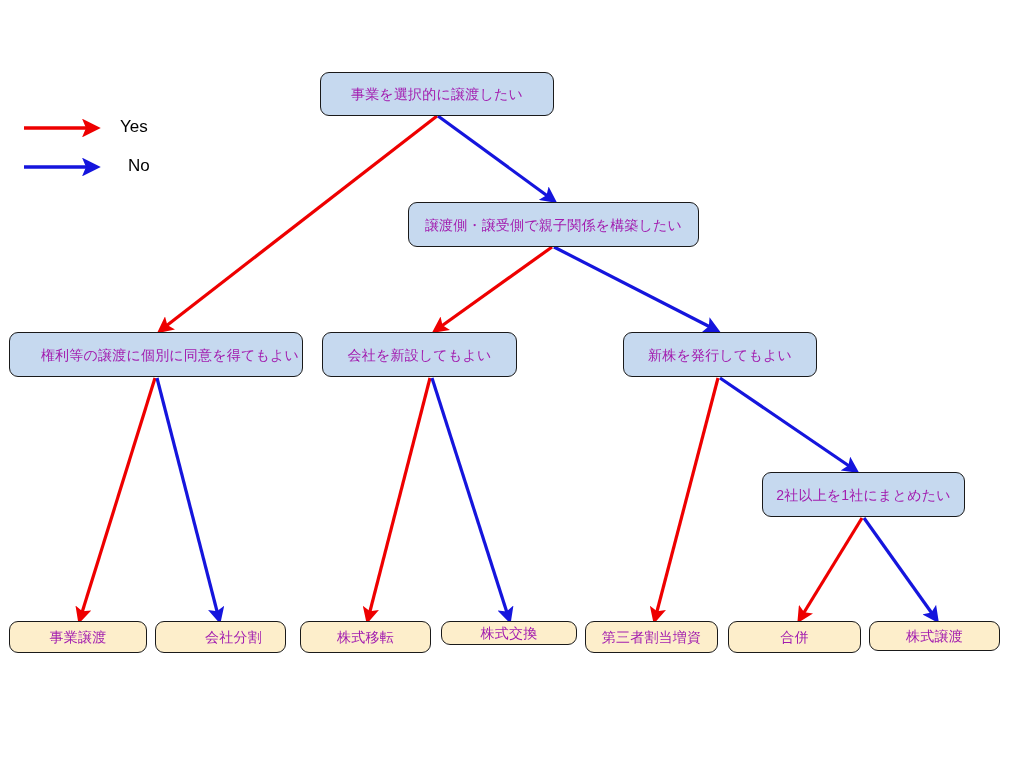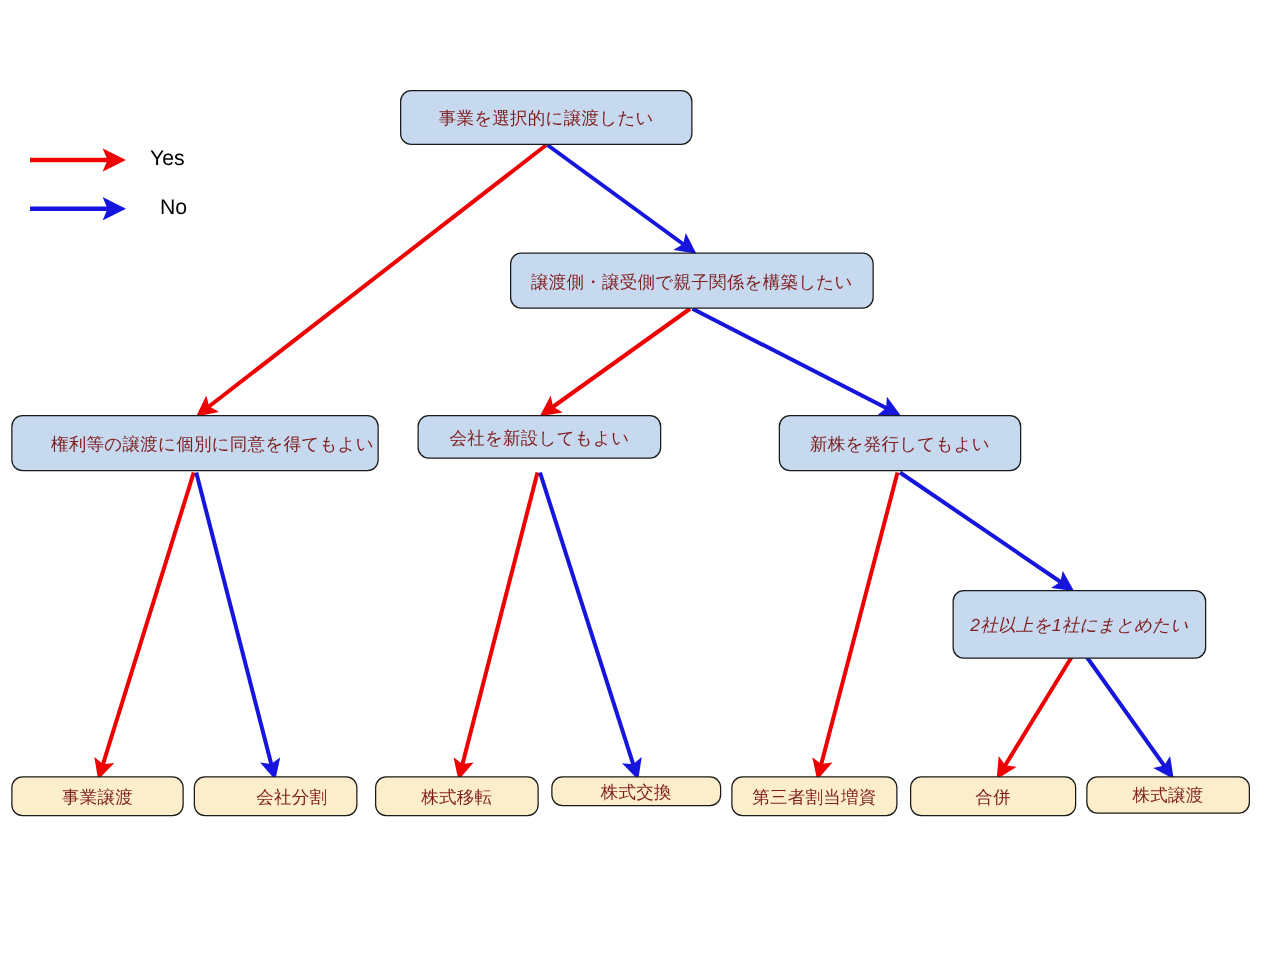--- a/index.html
+++ b/index.html
@@ -26,21 +26,21 @@
   .node {
     position: absolute;
     box-sizing: border-box;
     display: flex;
     align-items: center;
     justify-content: center;
     border: 1px solid #1a1a1a;
     border-radius: 9px;
     font-size: 14px;
     line-height: 1;
-    color: #7f1d1d;
+    color: #a21caf;
     letter-spacing: 0.2px;
     white-space: nowrap;
     z-index: 3;
   }
   .node.decision {
     background: #c6d9ef;
   }
   .node.outcome {
     background: #fdeecb;
   }
@@ -93,23 +93,23 @@
     <g id="legend-group">
         <line x1="24" y1="128" x2="95" y2="128" stroke="#ee0000" stroke-width="3.6" marker-end="url(#head-yes-legend)"></line>
         <line x1="24" y1="167" x2="95" y2="167" stroke="#1515dd" stroke-width="3.6" marker-end="url(#head-no-legend)"></line>
       </g>
   </svg>
 
   <div id="node-layer">
       <div class="node decision" style="left: 320px; top: 72px; width: 234px; height: 44px;">事業を選択的に譲渡したい</div>
       <div class="node decision" style="left: 408px; top: 202px; width: 291px; height: 45px;">譲渡側・譲受側で親子関係を構築したい</div>
       <div class="node decision" style="left: 9px; top: 332px; width: 294px; height: 45px; padding-left: 28px;">権利等の譲渡に個別に同意を得てもよい</div>
-      <div class="node decision" style="left: 334px; top: 332px; width: 195px; height: 35px;">会社を新設してもよい</div>
+      <div class="node decision" style="left: 322px; top: 332px; width: 195px; height: 45px;">会社を新設してもよい</div>
       <div class="node decision" style="left: 623px; top: 332px; width: 194px; height: 45px;">新株を発行してもよい</div>
-      <div class="node decision" style="left: 762px; top: 472px; width: 203px; height: 55px; font-style: italic;">2社以上を1社にまとめたい</div>
+      <div class="node decision" style="left: 762px; top: 472px; width: 203px; height: 45px;">2社以上を1社にまとめたい</div>
       <div class="node outcome" style="left: 9px; top: 621px; width: 138px; height: 32px;">事業譲渡</div>
       <div class="node outcome" style="left: 155px; top: 621px; width: 131px; height: 32px; padding-left: 26px;">会社分割</div>
       <div class="node outcome" style="left: 300px; top: 621px; width: 131px; height: 32px;">株式移転</div>
       <div class="node outcome" style="left: 441px; top: 621px; width: 136px; height: 24px;">株式交換</div>
       <div class="node outcome" style="left: 585px; top: 621px; width: 133px; height: 32px; border-radius: 9px;">第三者割当増資</div>
       <div class="node outcome" style="left: 728px; top: 621px; width: 133px; height: 32px;">合併</div>
       <div class="node outcome" style="left: 869px; top: 621px; width: 131px; height: 30px;">株式譲渡</div>
     </div>
   <div id="legend-layer">
       <div class="legend-row" style="left: 110px; top: 117px;">

